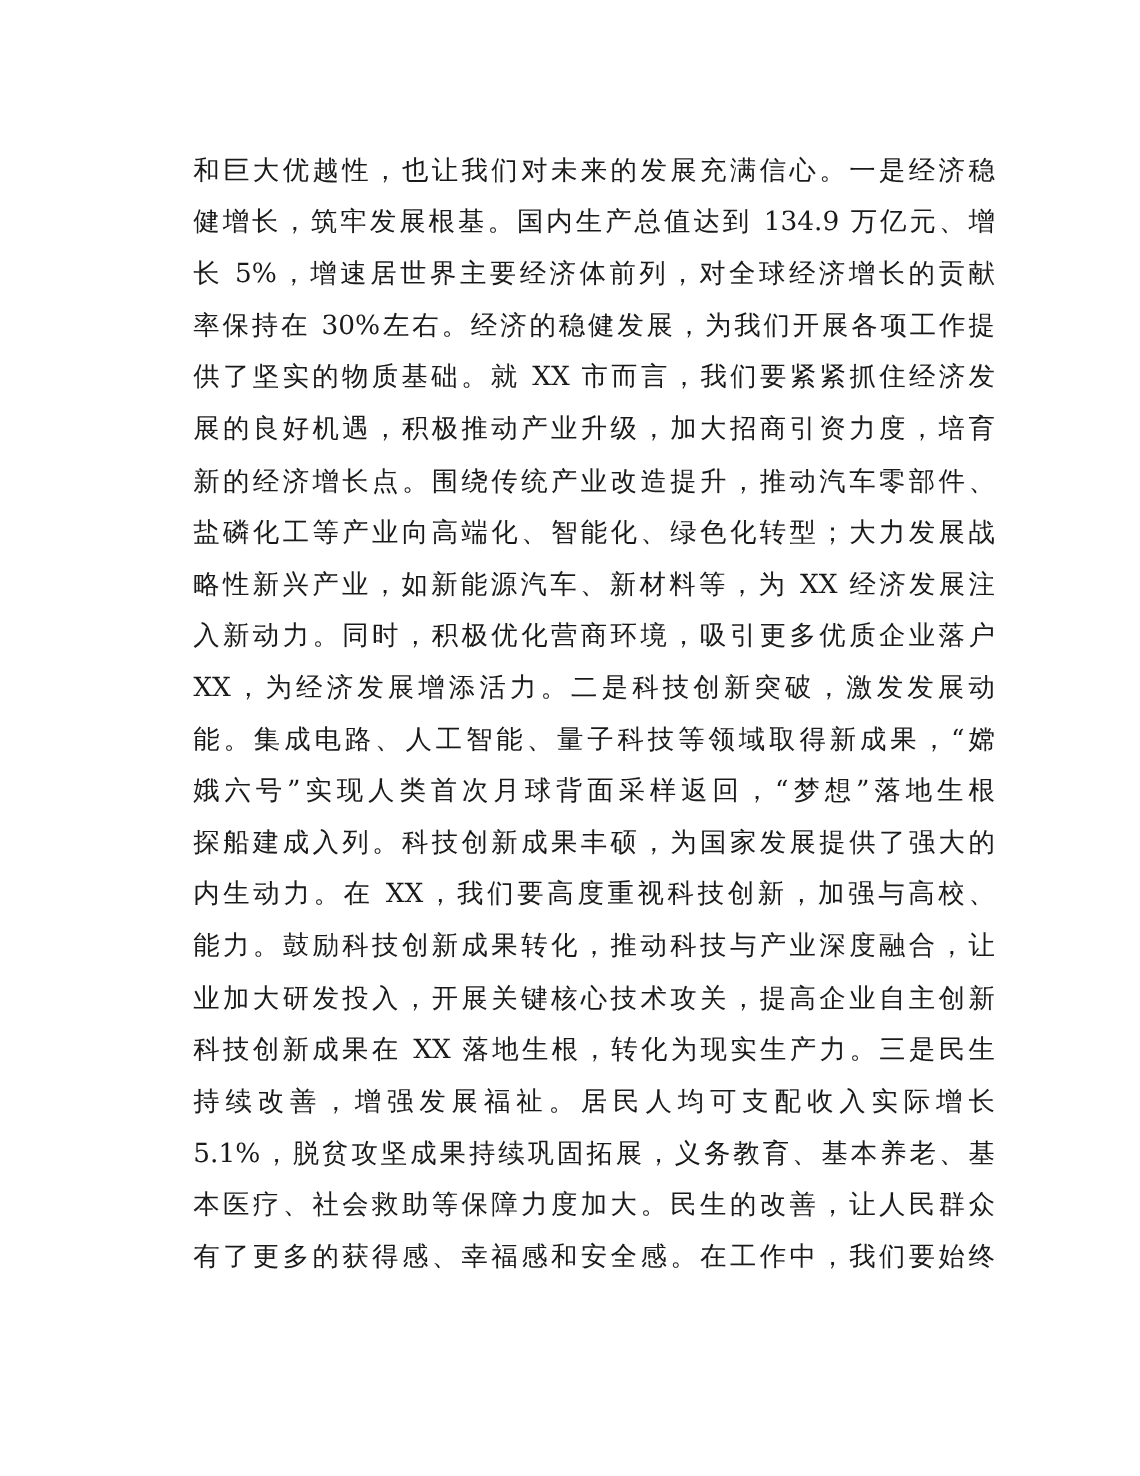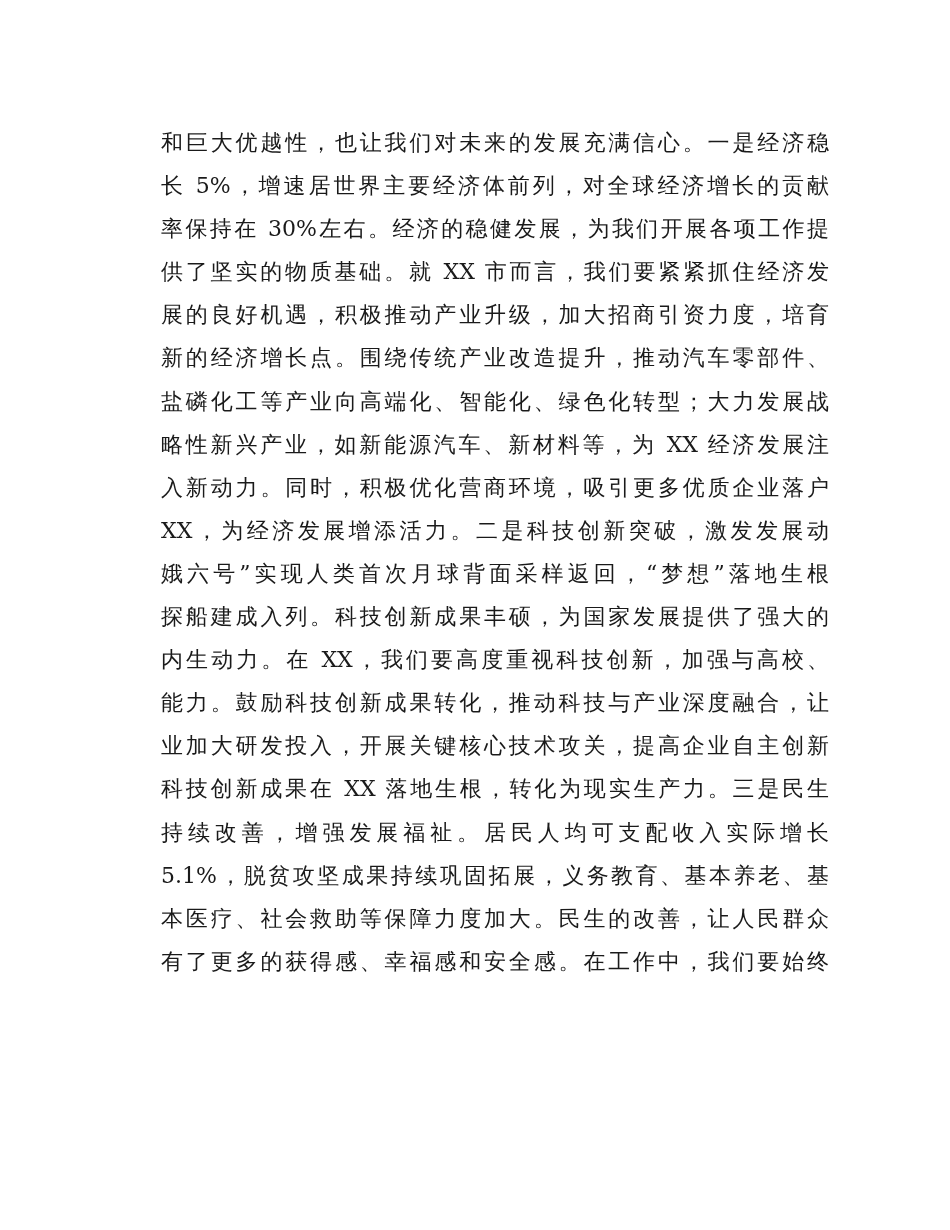--- a/index.html
+++ b/index.html
@@ -41,29 +41,31 @@
     width: 668px;
     overflow: hidden;
   }
 </style>
 </head>
 <body>
 
 <div class="page">
   <div class="text-block">
     <span class="line">和巨大优越性，也让我们对未来的发展充满信心。一是经济稳</span>
+    <span class="line">健增长，筑牢发展根基。国内生产总值达到 134.9 万亿元、增</span>
     <span class="line">长 5%，增速居世界主要经济体前列，对全球经济增长的贡献</span>
     <span class="line">率保持在 30%左右。经济的稳健发展，为我们开展各项工作提</span>
     <span class="line">供了坚实的物质基础。就 XX 市而言，我们要紧紧抓住经济发</span>
     <span class="line">展的良好机遇，积极推动产业升级，加大招商引资力度，培育</span>
     <span class="line">新的经济增长点。围绕传统产业改造提升，推动汽车零部件、</span>
     <span class="line">盐磷化工等产业向高端化、智能化、绿色化转型；大力发展战</span>
     <span class="line">略性新兴产业，如新能源汽车、新材料等，为 XX 经济发展注</span>
     <span class="line">入新动力。同时，积极优化营商环境，吸引更多优质企业落户</span>
     <span class="line">XX，为经济发展增添活力。二是科技创新突破，激发发展动</span>
+    <span class="line">能。集成电路、人工智能、量子科技等领域取得新成果，“嫦</span>
     <span class="line">娥六号”实现人类首次月球背面采样返回，“梦想”落地生根</span>
     <span class="line">探船建成入列。科技创新成果丰硕，为国家发展提供了强大的</span>
     <span class="line">内生动力。在 XX，我们要高度重视科技创新，加强与高校、</span>
     <span class="line">能力。鼓励科技创新成果转化，推动科技与产业深度融合，让</span>
     <span class="line">业加大研发投入，开展关键核心技术攻关，提高企业自主创新</span>
     <span class="line">科技创新成果在 XX 落地生根，转化为现实生产力。三是民生</span>
     <span class="line">持续改善，增强发展福祉。居民人均可支配收入实际增长</span>
     <span class="line">5.1%，脱贫攻坚成果持续巩固拓展，义务教育、基本养老、基</span>
     <span class="line">本医疗、社会救助等保障力度加大。民生的改善，让人民群众</span>
     <span class="line">有了更多的获得感、幸福感和安全感。在工作中，我们要始终</span>

